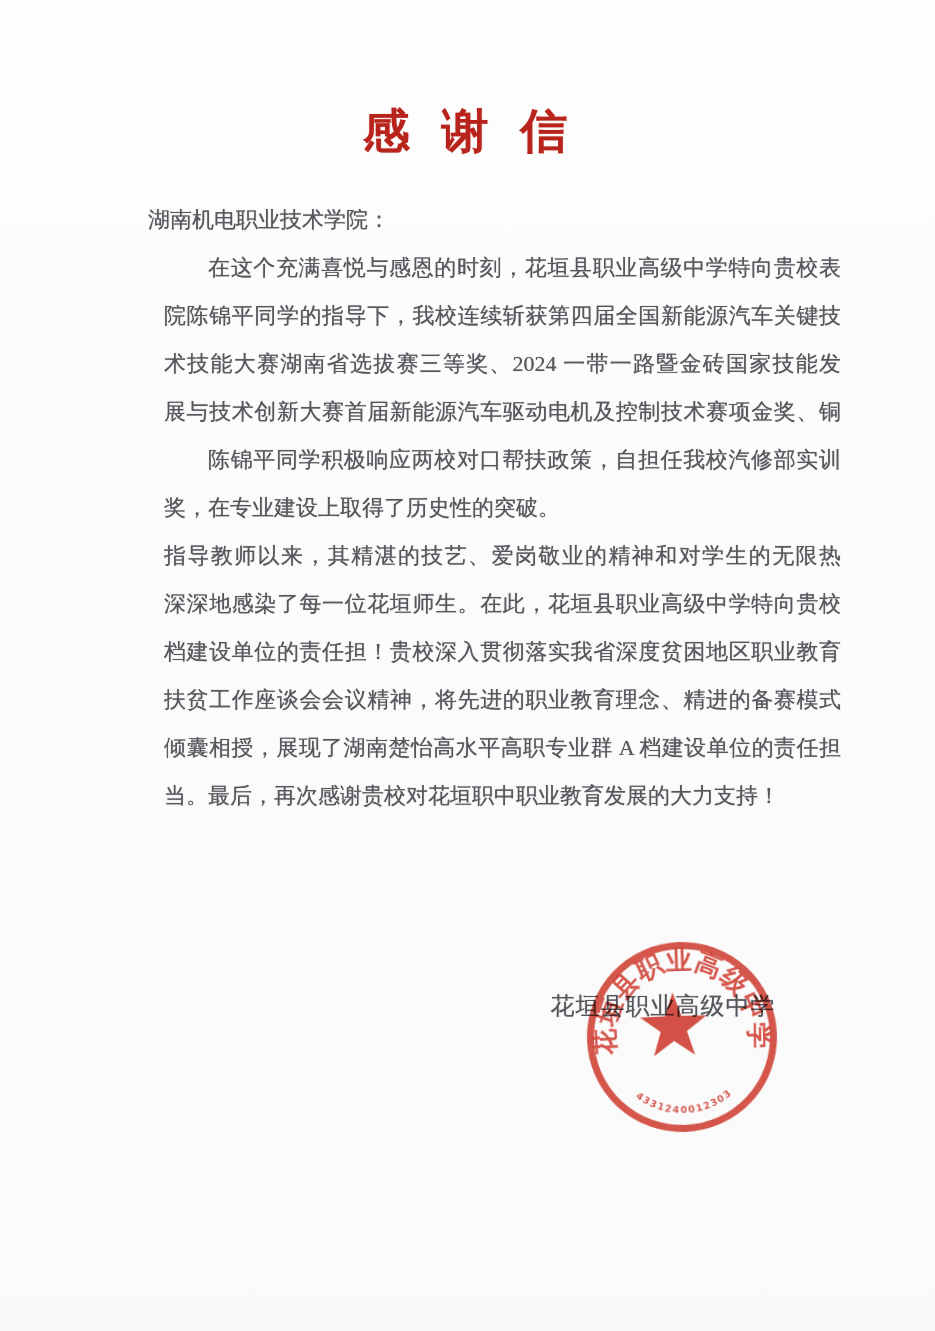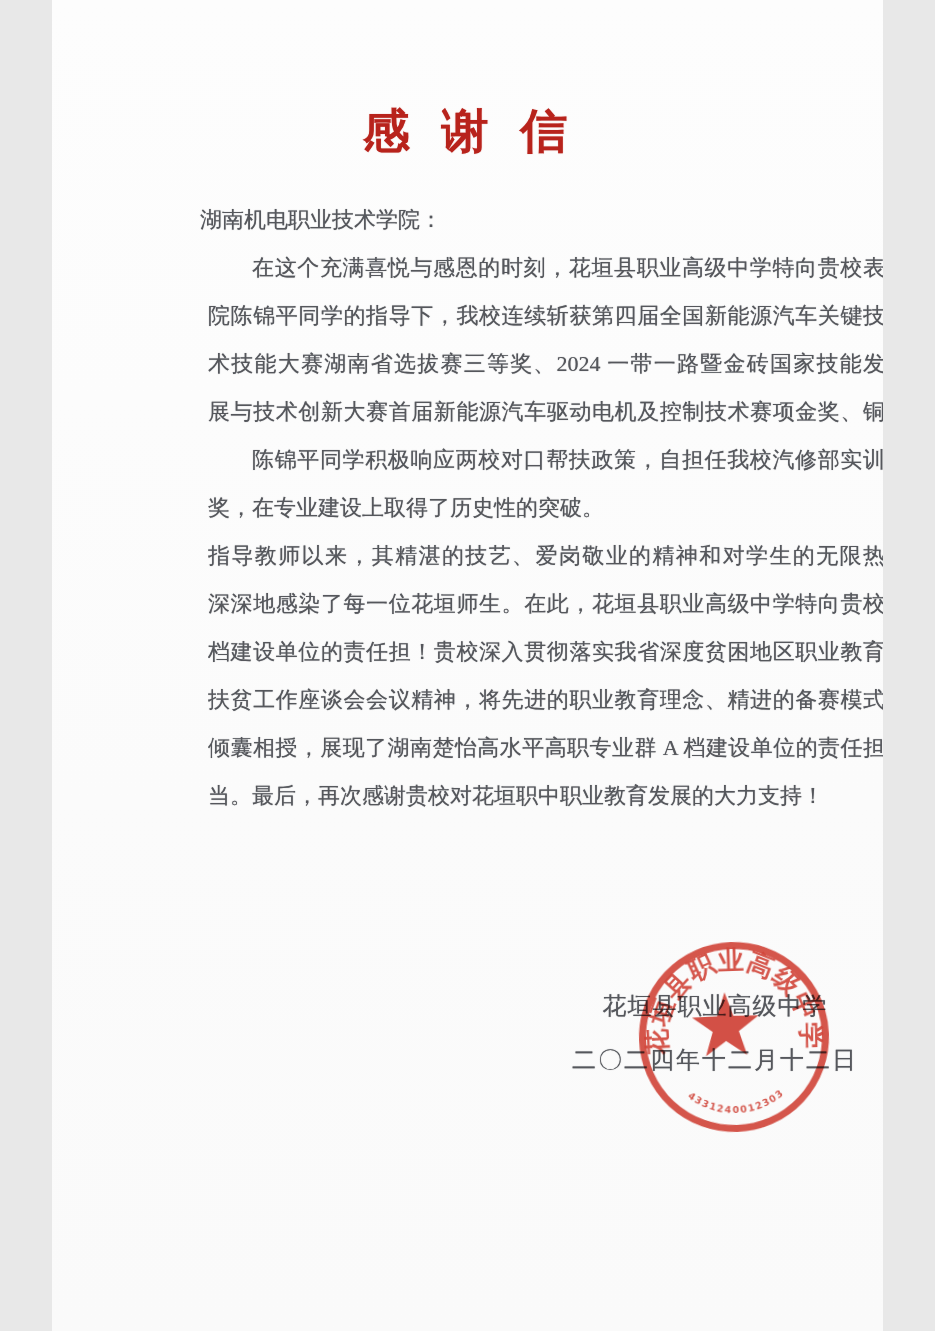--- a/index.html
+++ b/index.html
@@ -1,18 +1,18 @@
 <!DOCTYPE html>
 <html><head>
 <meta charset="utf-8">
 <style>
   html, body { margin: 0; padding: 0; background: #e8e8e8; }
   .page {
     position: relative;
-    width: 831px;
+    width: 935px;
     height: 1331px;
     margin: 0 auto;
     background: linear-gradient(180deg, #fdfdfd 0%, #fbfbfb 60%, #fafafa 100%);
     overflow: hidden;
     font-family: "Liberation Serif", "DejaVu Serif", serif;
   }
   .letter-title {
     position: absolute;
     top: 100px;
     left: 0;
@@ -35,21 +35,21 @@
     left: 148px;
     top: 196px;
     width: 680px;
     height: 48px;
     line-height: 48px;
     font-size: 22px;
     font-family: Liberation Serif, serif;
   }
   .letter-body {
     position: absolute;
-    left: 156px;
+    left: 164px;
     top: 244px;
     width: 677px;
     font-size: 22px;
   }
   .line {
     height: 48px;
     line-height: 48px;
     overflow: hidden;
   }
   .line.fill {
@@ -111,21 +111,20 @@
       <div class="line fill">指导教师以来，其精湛的技艺、爱岗敬业的精神和对学生的无限热忱，</div>
       <div class="line fill">深深地感染了每一位花垣师生。在此，花垣县职业高级中学特向贵校表</div>
       <div class="line fill">档建设单位的责任担！贵校深入贯彻落实我省深度贫困地区职业教育</div>
       <div class="line fill">扶贫工作座谈会会议精神，将先进的职业教育理念、精进的备赛模式</div>
       <div class="line fill">倾囊相授，展现了湖南楚怡高水平高职专业群 A 档建设单位的责任担</div>
       <div class="line">当。最后，再次感谢贵校对花垣职中职业教育发展的大力支持！</div>
     </div>
 
   <div class="signature-school scan-text">花垣县职业高级中学</div>
 
-  <div class="signature-date scan-text">二〇二四年十二月十二日</div>
 
   <div class="seal">
     <svg viewBox="0 0 198 198" xmlns="http://www.w3.org/2000/svg">
       <defs>
         <path id="ring-path" d="M 33.3 116.6 A 68 68 0 1 1 164.7 116.6" fill="none"></path>
         <path id="code-path" d="M 52.2 158.9 A 76 76 0 0 0 145.8 158.9" fill="none"></path>
       </defs>
       <circle cx="99" cy="99" r="91.5" fill="none" stroke-width="7" stroke-opacity="0.92" stroke="#d23a2e"></circle>
       <polygon points="91,54 99.1,77.8 124.3,78.2 104.1,93.3 111.6,117.3 91,102.8 70.4,117.3 77.9,93.3 57.7,78.2 82.9,77.8" fill-opacity="0.95" fill="#d23a2e"></polygon>
       <text class="ring-text" fill-opacity="0.92" fill="#d23a2e">

